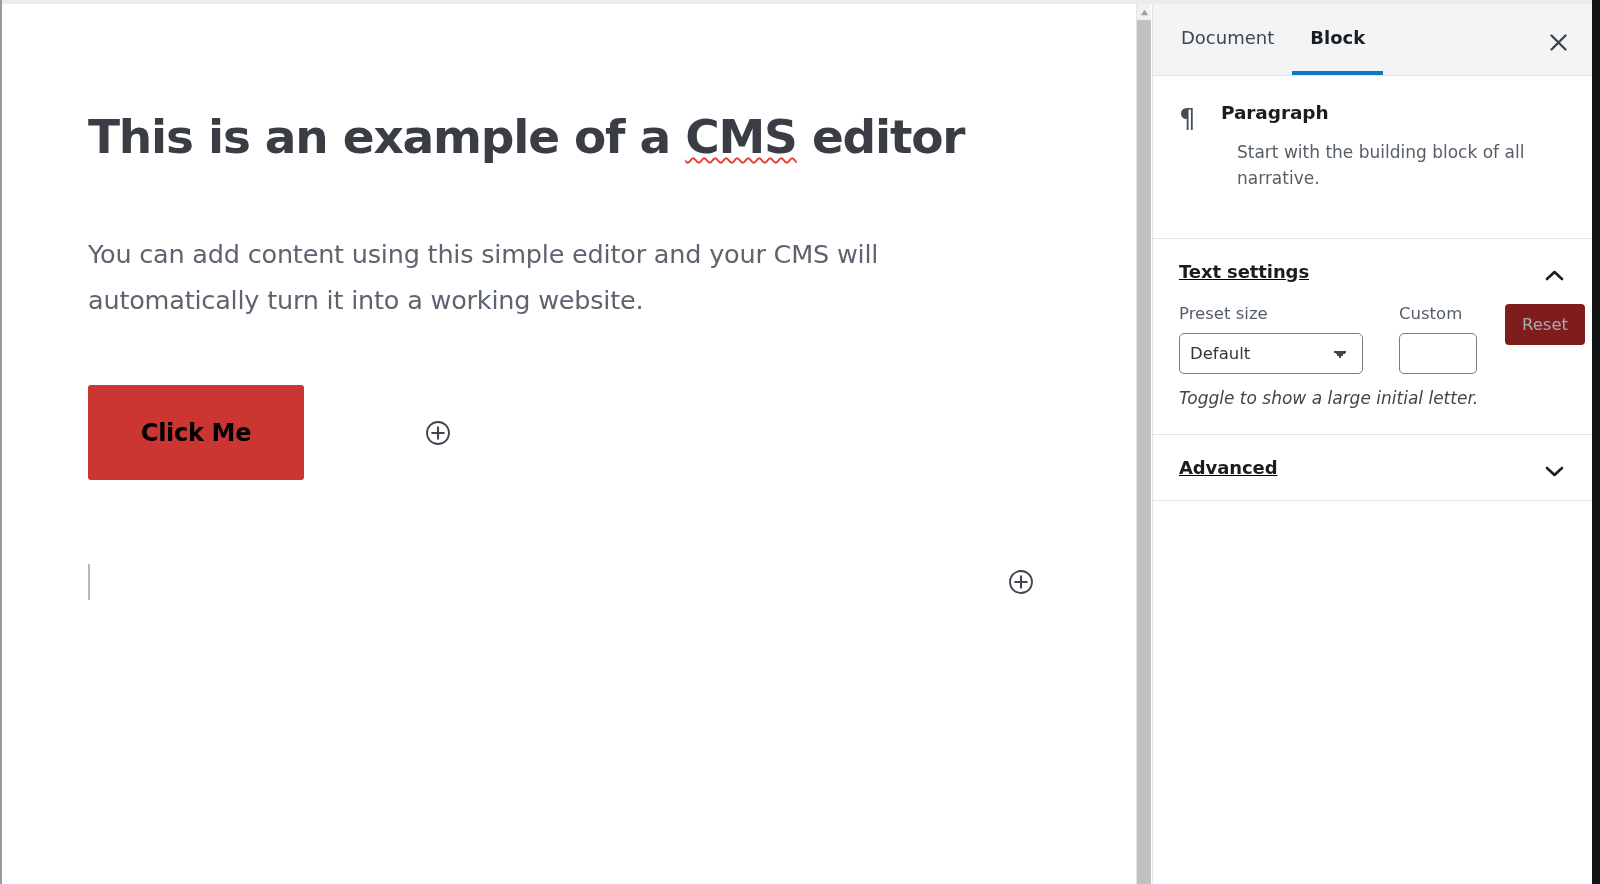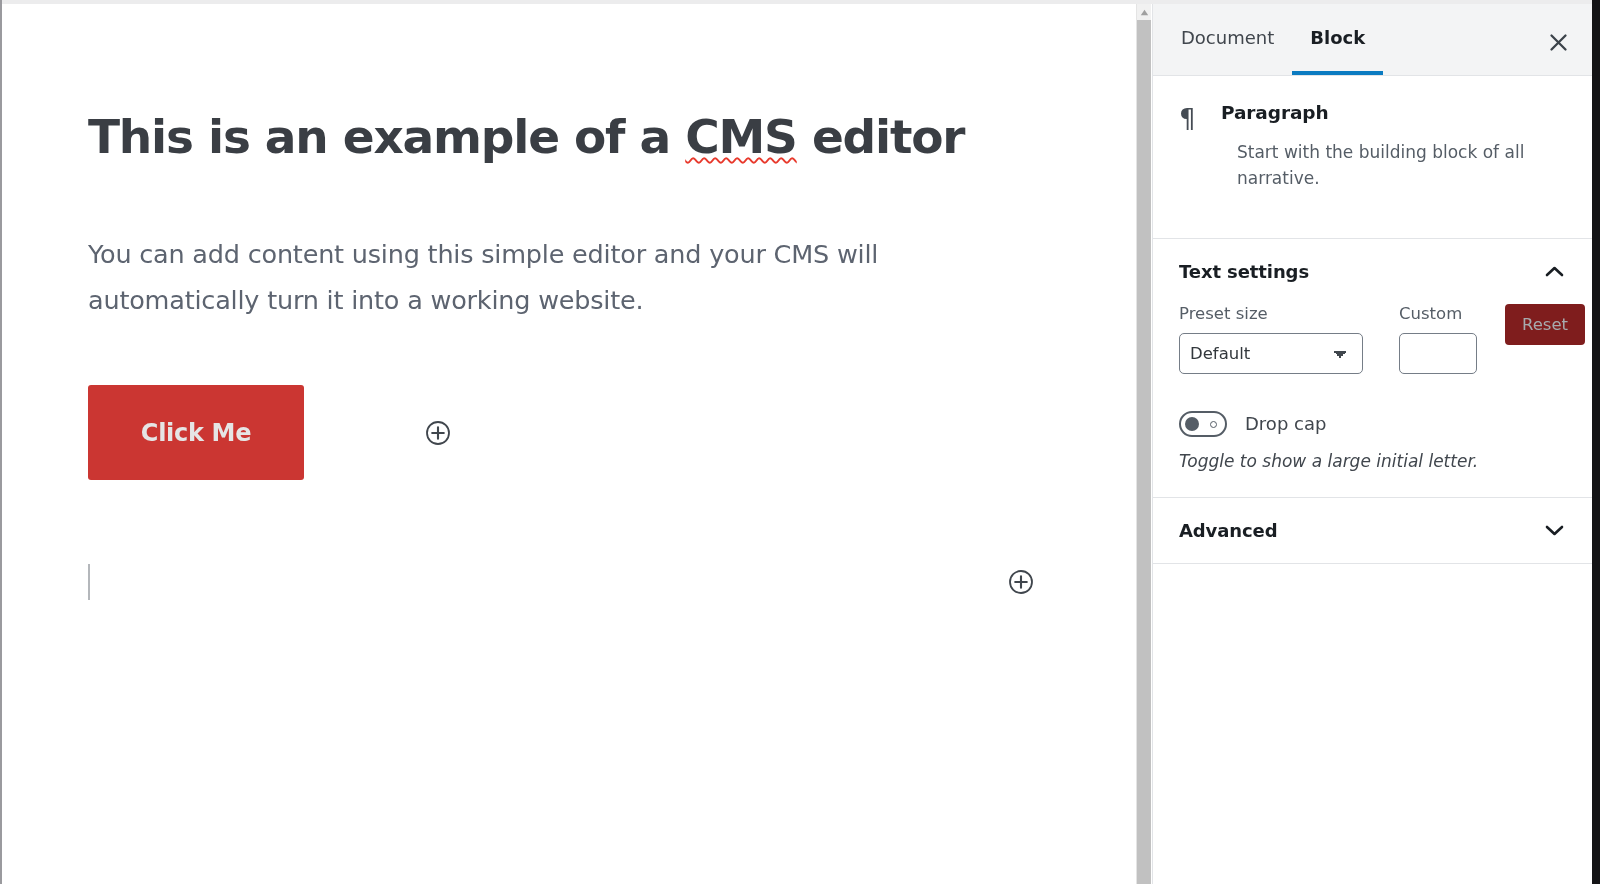--- a/index.html
+++ b/index.html
@@ -91,21 +91,21 @@
     height: 95px;
   }
   .cta-button {
     position: absolute;
     top: 0; left: 0;
     width: 216px;
     height: 95px;
     border: none;
     border-radius: 3px;
     background: #cb3632;
-    color: #e5e5e5;
+    color: #000000;
     font-family: "DejaVu Sans", sans-serif;
     font-size: 24px;
     font-weight: bold;
     letter-spacing: -0.3px;
     cursor: pointer;
     padding: 0;
   }
 
   .plus-icon {
     width: 26px; height: 26px;
@@ -243,28 +243,29 @@
     color: #555d66;
     line-height: 1.55;
     margin: 16px;
     max-width: 300px;
   }
 
   
   .panel { border-bottom: 1px solid #e2e4e7; }
   .panel-head {
     display: flex;
-    align-items: center;
+    align-items: flex-end;
     justify-content: space-between;
     padding: 22px 28px 22px 26px;
     cursor: pointer;
     background: transparent;
     border: none;
     width: 100%;
     font-family: "DejaVu Sans", sans-serif;
+    text-decoration: underline;
   }
   .panel-title {
     font-size: 18px;
     font-weight: bold;
     color: #191e23;
     letter-spacing: -0.1px;
   }
   .chev svg { display: block; }
 
   .panel-body {
@@ -461,27 +462,20 @@
               <option>Default</option>
             </select>
           </div>
           <div class="field-custom">
             <label class="field-label">Custom</label>
             <input class="custom-input" type="text" value="" style="">
           </div>
           <button class="reset-button">Reset</button>
         </div>
 
-        <div class="toggle-row">
-          <button class="toggle">
-            <span class="knob"></span>
-            <span class="ring"></span>
-          </button>
-          <span class="toggle-label">Drop cap</span>
-        </div>
         <div class="toggle-help">Toggle to show a large initial letter.</div>
       </div>
     </section>
 
 
     <section class="panel">
       <button class="panel-head">
         <span class="panel-title">Advanced</span>
         <span class="chev">
           <svg width="19" height="13" viewBox="0 0 19 13" aria-hidden="true">

